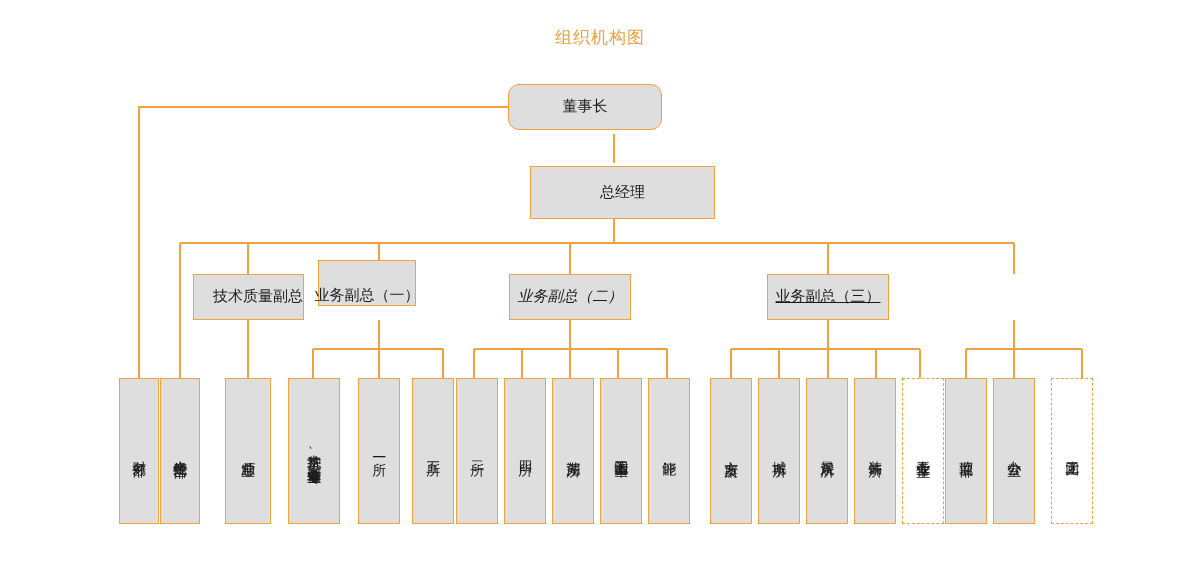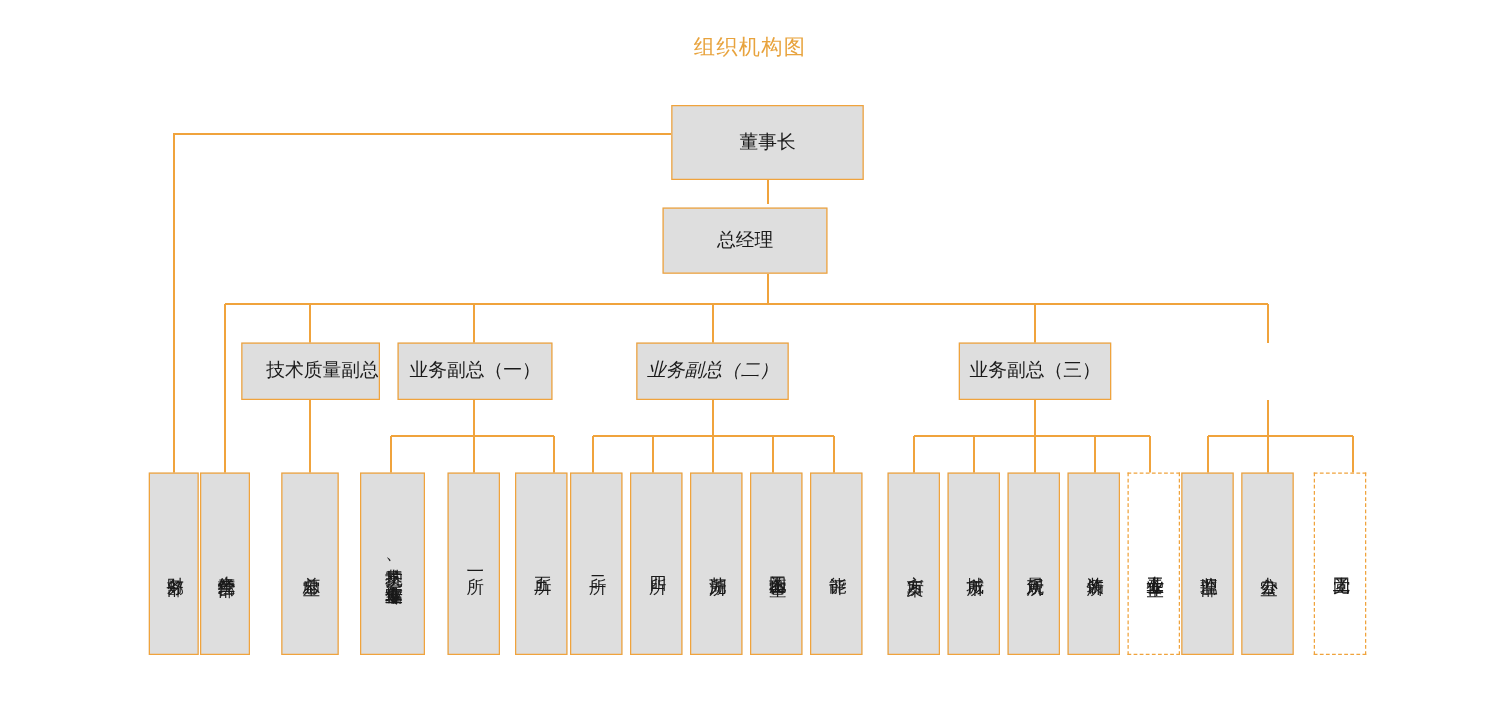--- a/index.html
+++ b/index.html
@@ -134,38 +134,38 @@
       <path d="M920,349 L920,378"></path>
 
       <path d="M1014,320 L1014,349"></path>
       <path d="M966,349 L1082,349"></path>
       <path d="M966,349 L966,378"></path>
       <path d="M1014,349 L1014,378"></path>
       <path d="M1082,349 L1082,378"></path>
     </g>
   </svg>
 
-  <div class="node h" style="left:537px; top:84px; width:154px; height:60px;">
+  <div class="node h" style="left:508px; top:84px; width:154px; height:46px;border-radius:11px;">
     <span class="lbl">董事长</span>
   </div>
 
-  <div class="node h" style="left:530px; top:166px; width:132px; height:53px;">
+  <div class="node h" style="left:530px; top:166px; width:185px; height:53px;">
     <span class="lbl">总经理</span>
   </div>
 
   <div class="node h" style="left:193px; top:274px; width:111px; height:46px;justify-content:flex-end;">
     <span class="lbl">技术质量副总</span>
   </div>
-  <div class="node h" style="left:318px; top:274px; width:124px; height:46px;">
+  <div class="node h" style="left:318px; top:260px; width:98px; height:46px;align-items:flex-end;">
     <span class="lbl">业务副总（一）</span>
   </div>
   <div class="node h" style="left:509px; top:274px; width:122px; height:46px;font-style:italic;">
     <span class="lbl">业务副总（二）</span>
   </div>
-  <div class="node h" style="left:767px; top:274px; width:122px; height:46px;">
+  <div class="node h" style="left:767px; top:274px; width:122px; height:46px;text-decoration:underline;">
     <span class="lbl">业务副总（三）</span>
   </div>
 
   <div class="node v" style="left:119px; top:378px; width:40px; height:146px;">
     <span class="lbl">财务部</span>
   </div>
   <div class="node v" style="left:160px; top:378px; width:40px; height:146px;">
     <span class="lbl">生产经营部</span>
   </div>
   <div class="node v" style="left:225px; top:378px; width:46px; height:146px;">

